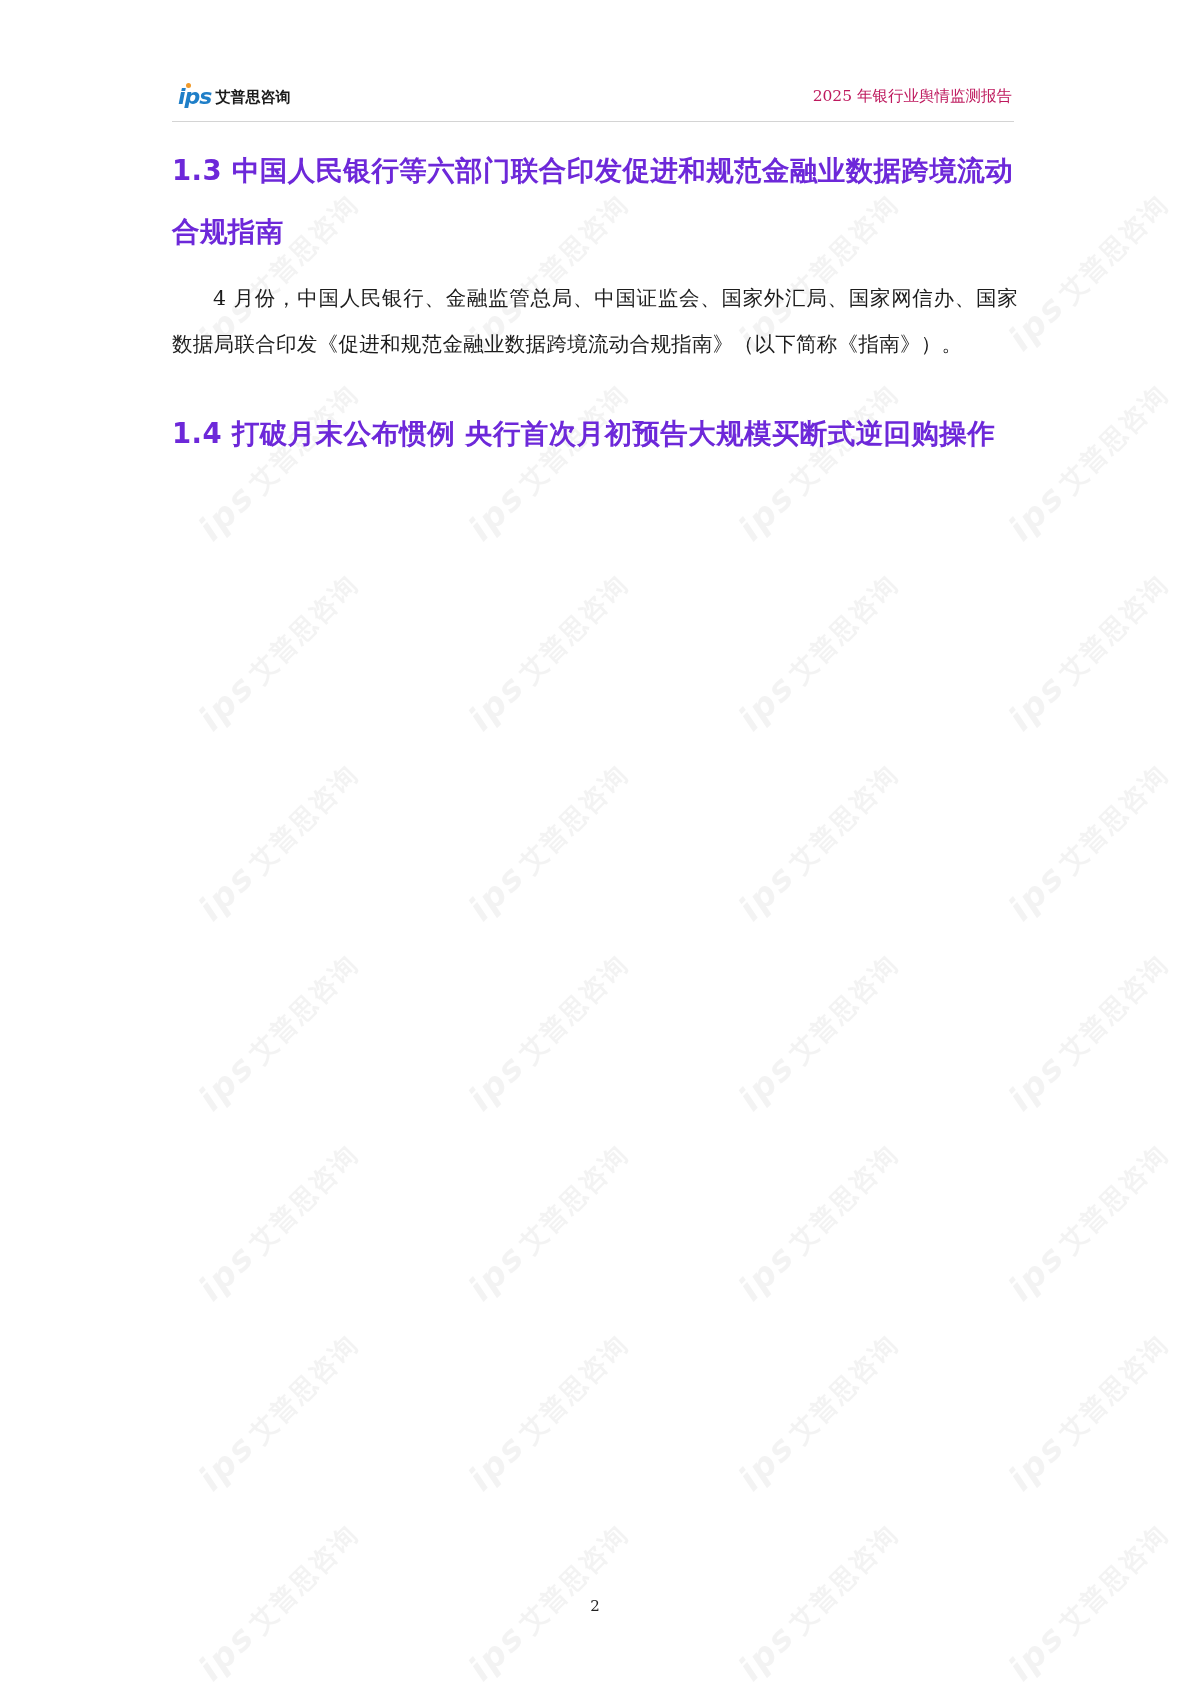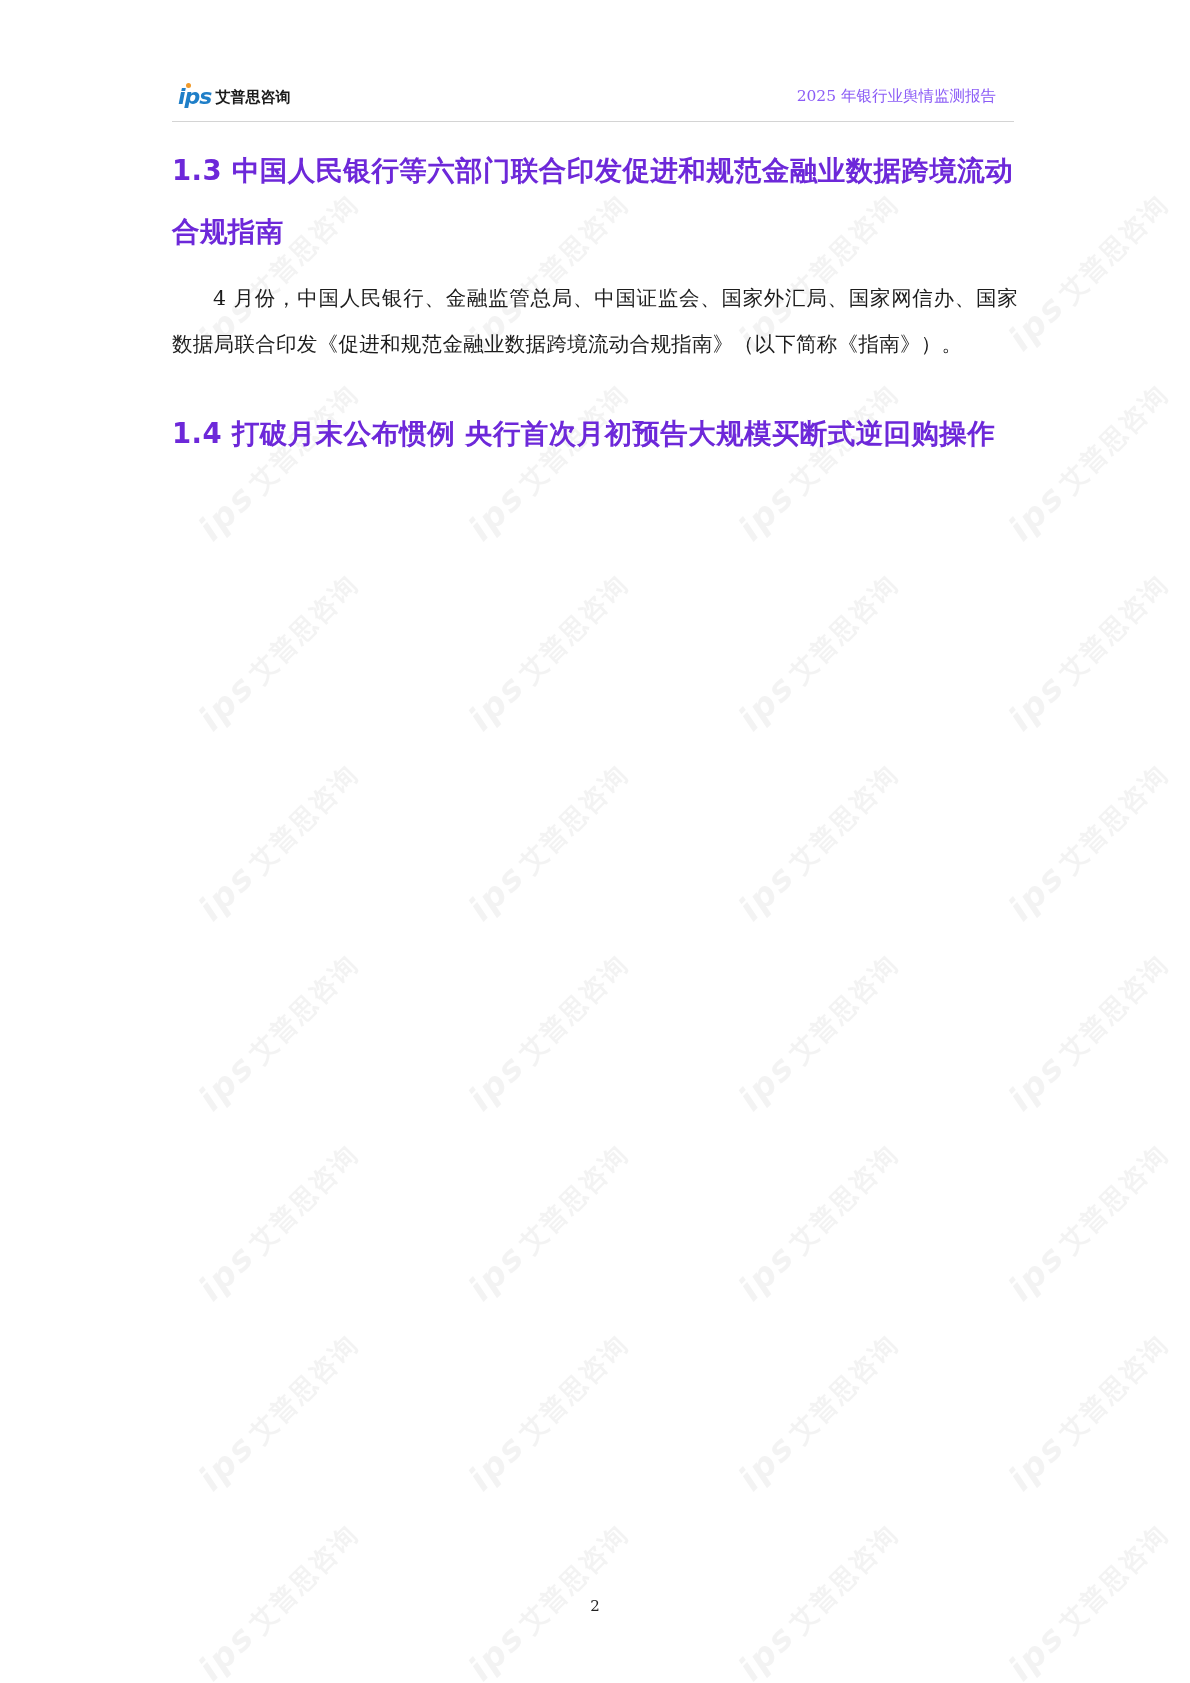--- a/index.html
+++ b/index.html
@@ -15,21 +15,21 @@
   .page { position: absolute; left: 0; top: 0; width: 1190px; height: 1683px; z-index: 1; }
 
   .header { position: absolute; left: 172px; top: 80px; width: 842px; height: 41px;
             border-bottom: 1.5px solid #d4d4d4; }
   .logo { position: absolute; left: 6px; top: 6px; display: flex; align-items: center; }
   .logo-mark { font-family: "DejaVu Sans", "Liberation Sans", sans-serif; font-style: italic;
                font-weight: bold; font-size: 22px; color: #1f7fc8; letter-spacing: -1px; line-height: 22px; position: relative; }
   .logo-mark .dot { position: absolute; left: 8px; top: -3px; width: 5px; height: 5px; border-radius: 50%; background: #f19a2a; }
   .logo-text { font-family: "DejaVu Sans", "Liberation Sans", sans-serif; font-weight: bold;
                font-size: 15px; color: #1a1a1a; margin-left: 4px; }
-  .header-title { position: absolute; right: 18px; top: 6px; font-size: 15.5px; color: #8b5cf6; }
+  .header-title { position: absolute; right: 2px; top: 6px; font-size: 15.5px; color: #be185d; }
 
   .content { position: absolute; left: 172px; top: 140px; width: 846px; }
   h2.section-title { margin: 0; font-family: "DejaVu Sans", "Liberation Sans", sans-serif;
                      font-weight: bold; font-size: 27.5px; line-height: 61px; letter-spacing: 0.4px; color: #6d28d9; }
   p.para { margin: 0; font-size: 20.5px; line-height: 45.5px; text-indent: 2em; text-align: justify; color: #1c1c1c; letter-spacing: 0.3px; }
   .gap-sm { height: 14px; }
   .gap-md { height: 18px; }
 
   .page-number { position: absolute; left: 0; width: 1190px; top: 1597px; text-align: center; font-size: 15px; color: #222; }
 </style>

